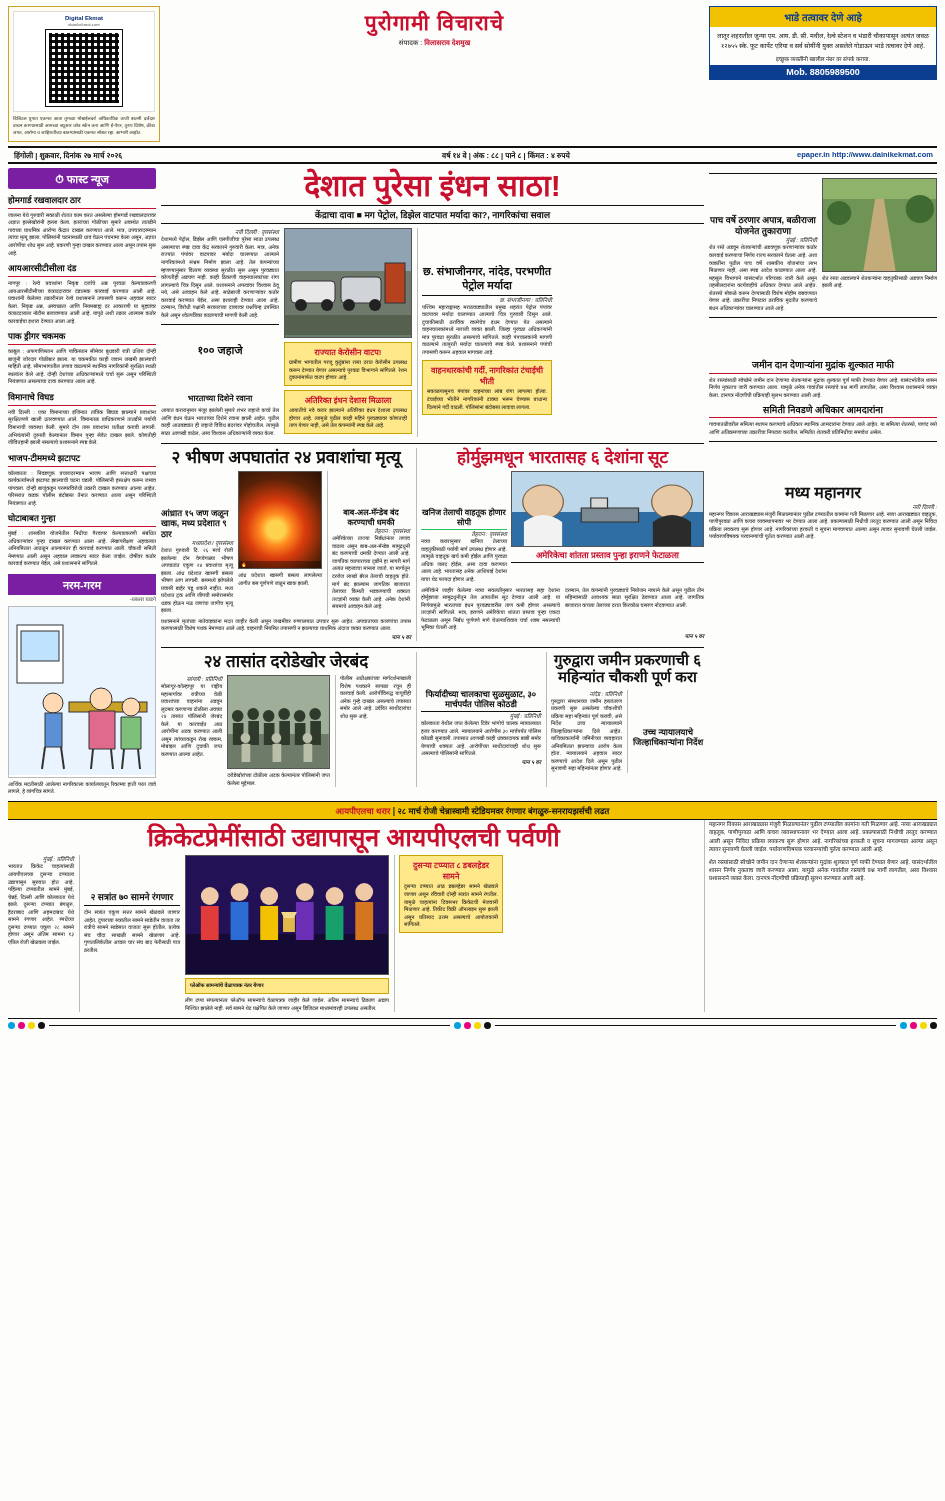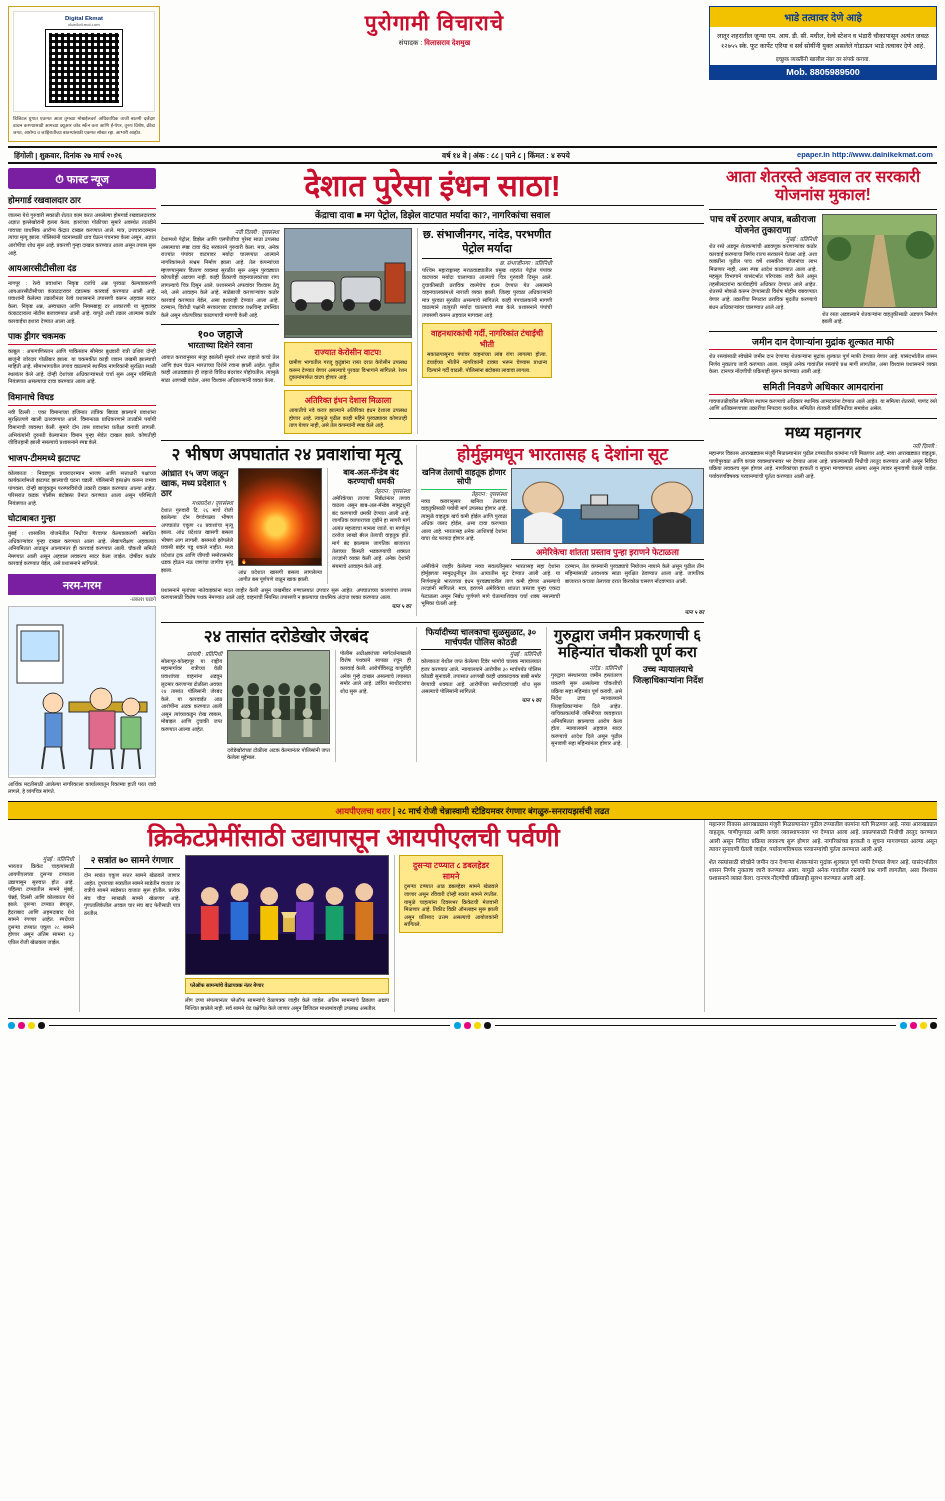--- a/index.html
+++ b/index.html
@@ -46,21 +46,21 @@
   
   .fnhead{background:#7b1fa2;color:#fff;font-size:11px;font-weight:bold;text-align:center;padding:3px 0;border-radius:2px;}
   .fn-item{margin-top:5px;}
   .fn-title{font-size:8.6px;font-weight:bold;color:#111;border-bottom:1px solid #c8102e;padding-bottom:2px;margin-bottom:3px;}
   .narm{background:#7b1fa2;color:#fff;font-size:11px;font-weight:bold;text-align:center;padding:3px 0;margin-top:6px;}
   .narm-sub{font-size:5.4px;text-align:right;color:#333;}
   .cartoon{border:1px solid #bbb;height:170px;background:linear-gradient(#eaf4ff,#ffffff);position:relative;overflow:hidden;margin-top:3px;}
   
   .mainhead{font-size:30px;font-weight:bold;color:#c8102e;text-align:center;line-height:1.05;margin:2px 0 4px;}
   .subhead{font-size:9px;font-weight:bold;text-align:center;border-top:1px solid #111;border-bottom:1px solid #111;padding:2px 0;}
-  .boxhead{font-size:11px;font-weight:bold;text-align:center;line-height:1.2;}
+  .boxhead{font-size:11px;font-weight:bold;text-align:center;line-height:1.2;margin-top:37px;}
   .yellowbox{background:#ffe88a;border:1px solid #caa400;padding:3px 4px;}
   .yellowbox .yt{font-size:8px;font-weight:bold;color:#c8102e;text-align:center;margin-bottom:2px;}
   .photo{background:#6b7d6b;border:1px solid #555;position:relative;overflow:hidden;}
   .secthead{font-size:17px;font-weight:bold;text-align:center;line-height:1.12;}
   .secthead.red{color:#c8102e;}
   .ipl-strip{background:#f2c200;border-top:1px solid #111;border-bottom:1px solid #111;font-size:8.4px;font-weight:bold;text-align:center;padding:3px 2px;margin-top:5px;}
   .ipl-strip .red{color:#c8102e;}
   .iplhead{font-size:25px;font-weight:bold;color:#c8102e;text-align:center;line-height:1.1;margin:4px 0;}
   .colrule{border-left:1px solid #bbb;padding-left:4px;}
   .footerbar{display:flex;align-items:center;gap:4px;margin-top:6px;border-top:1px solid #111;padding-top:3px;}
@@ -175,21 +175,21 @@
 
     <div class="midcol col">
 
       <div class="mainhead">देशात पुरेसा इंधन साठा!</div>
       <div class="subhead">केंद्राचा दावा ■ मग पेट्रोल, डिझेल वाटपात मर्यादा का?, नागरिकांचा सवाल</div>
 
       <div style="display:flex;gap:5px;margin-top:4px;">
         <div style="width:118px;">
           <div class="src">नवी दिल्ली : वृत्तसंस्था</div>
           <div class="tiny">देशामध्ये पेट्रोल, डिझेल आणि एलपीजीचा पुरेसा साठा उपलब्ध असल्याचा स्पष्ट दावा केंद्र सरकारने गुरुवारी केला. मात्र, अनेक राज्यांत पंपांवर वाटपावर मर्यादा घालण्यात आल्याने नागरिकांमध्ये संभ्रम निर्माण झाला आहे. तेल कंपन्यांच्या म्हणण्यानुसार वितरण व्यवस्था सुरळीत सुरू असून पुरवठ्यात कोणतीही अडचण नाही. काही ठिकाणी वाहनचालकांच्या रांगा लागल्याचे चित्र दिसून आले. प्रशासनाने अफवांवर विश्वास ठेवू नये, असे आवाहन केले आहे. साठेबाजी करणाऱ्यांवर कठोर कारवाई करण्यात येईल, असा इशाराही देण्यात आला आहे. दरम्यान, विरोधी पक्षांनी सरकारच्या दाव्यावर प्रश्नचिन्ह उपस्थित केले असून श्वेतपत्रिका काढण्याची मागणी केली आहे.</div>
-          <div class="boxhead" style="margin-top:5px;border-top:1px solid #111;padding-top:3px;">१०० जहाजे</div>
+          <div class="boxhead" style="margin-top:5px;border-top:1px solid #111;padding-top:19px;">१०० जहाजे</div>
           <div class="boxhead" style="font-size:8px;">भारताच्या दिशेने रवाना</div>
           <div class="tiny" style="margin-top:3px;">आयात करारानुसार मंजूर झालेली सुमारे शंभर जहाजे कच्चे तेल आणि इंधन घेऊन भारताच्या दिशेने रवाना झाली आहेत. पुढील काही आठवड्यांत ही जहाजे विविध बंदरांवर पोहोचतील. त्यामुळे साठा आणखी वाढेल, असा विश्वास अधिकाऱ्यांनी व्यक्त केला.</div>
         </div>
 
         <div style="width:128px;">
           <div class="photo" style="height:108px;">
             <svg width="126" height="106" viewBox="0 0 126 106">
               <rect width="126" height="106" fill="#9aa7a0"></rect>
               <rect y="0" width="126" height="42" fill="#8fa3b3"></rect>
               <rect y="42" width="126" height="64" fill="#6f7a6c"></rect>
@@ -344,21 +344,20 @@
             <div style="width:72px;" class="colrule">
               <div class="boxhead" style="font-size:8.4px;">उच्च न्यायालयाचे जिल्हाधिकाऱ्यांना निर्देश</div>
             </div>
           </div>
         </div>
       </div>
 
     </div>
 
     <div class="rightcol col">
-      <div class="secthead red" style="font-size:16px;">आता शेतरस्ते अडवाल तर सरकारी योजनांस मुकाल!</div>
       <div style="display:flex;gap:5px;margin-top:5px;border-top:1px solid #111;padding-top:4px;">
         <div style="width:108px;">
           <div class="boxhead" style="font-size:9px;">पाच वर्षे ठरणार अपात्र, बळीराजा योजनेत तुकाराणा</div>
           <div class="src">मुंबई : प्रतिनिधी</div>
           <div class="tiny">शेत रस्ते अडवून शेतकऱ्यांची अडवणूक करणाऱ्यांवर कठोर कारवाई करण्याचा निर्णय राज्य सरकारने घेतला आहे. अशा व्यक्तींना पुढील पाच वर्षे शासकीय योजनांचा लाभ मिळणार नाही, असा स्पष्ट आदेश काढण्यात आला आहे. महसूल विभागाने यासंदर्भात परिपत्रक जारी केले असून तहसीलदारांना कार्यवाहीचे अधिकार देण्यात आले आहेत. शेतरस्ते मोकळे करून देण्यासाठी विशेष मोहीम राबवण्यात येणार आहे. तक्रारींचा निपटारा ठराविक मुदतीत करण्याचे बंधन अधिकाऱ्यांवर घालण्यात आले आहे.</div>
         </div>
         <div style="flex:1;">
           <div class="photo sc-road" style="height:92px;">
             <svg width="100%" height="92" viewBox="0 0 112 92" preserveAspectRatio="none">
               <rect width="112" height="92" fill="#6f9455"></rect>

